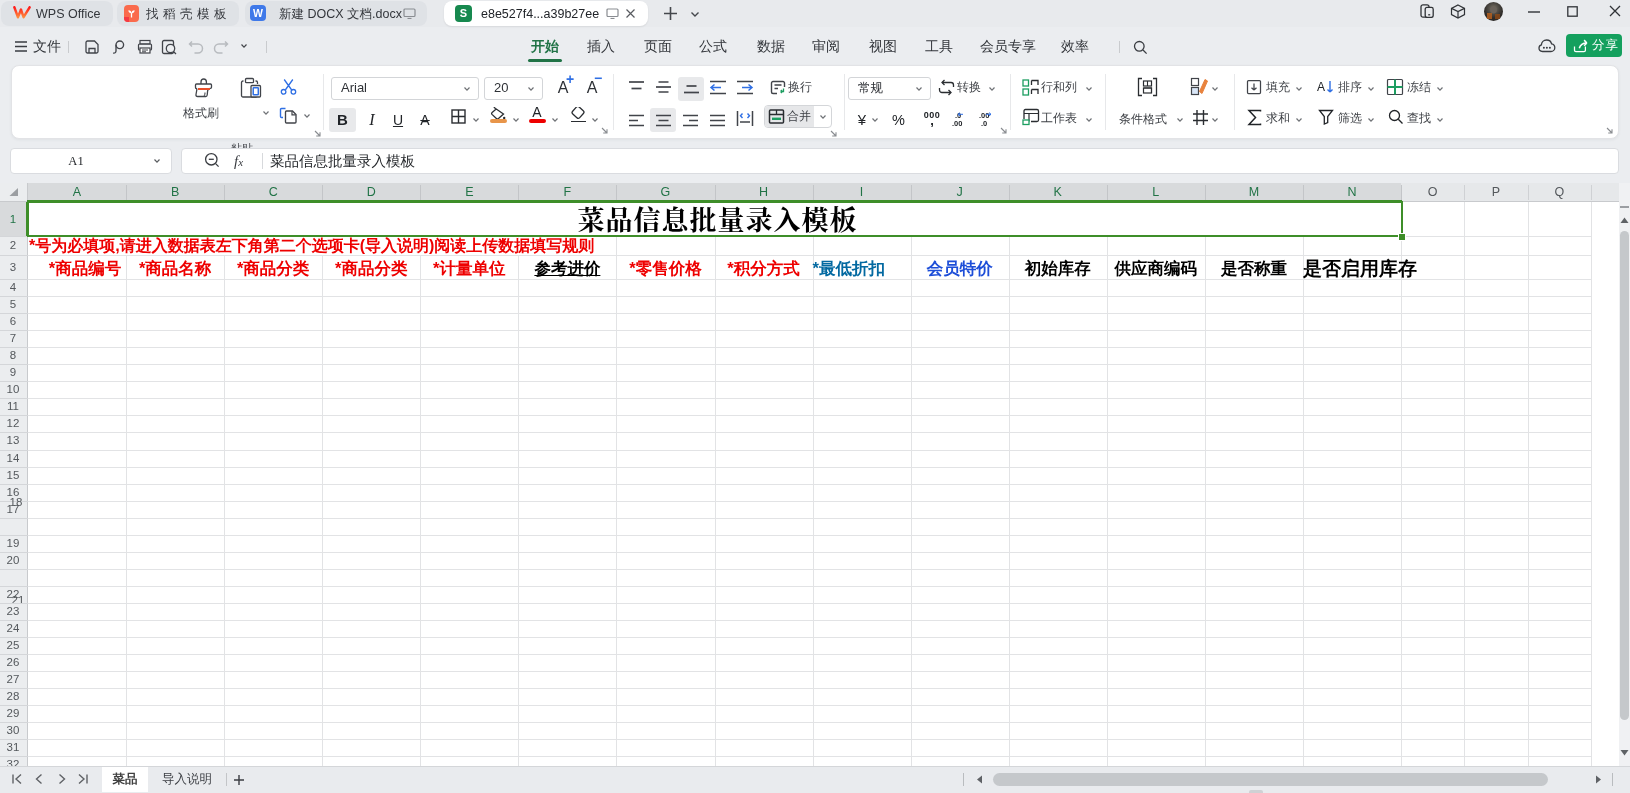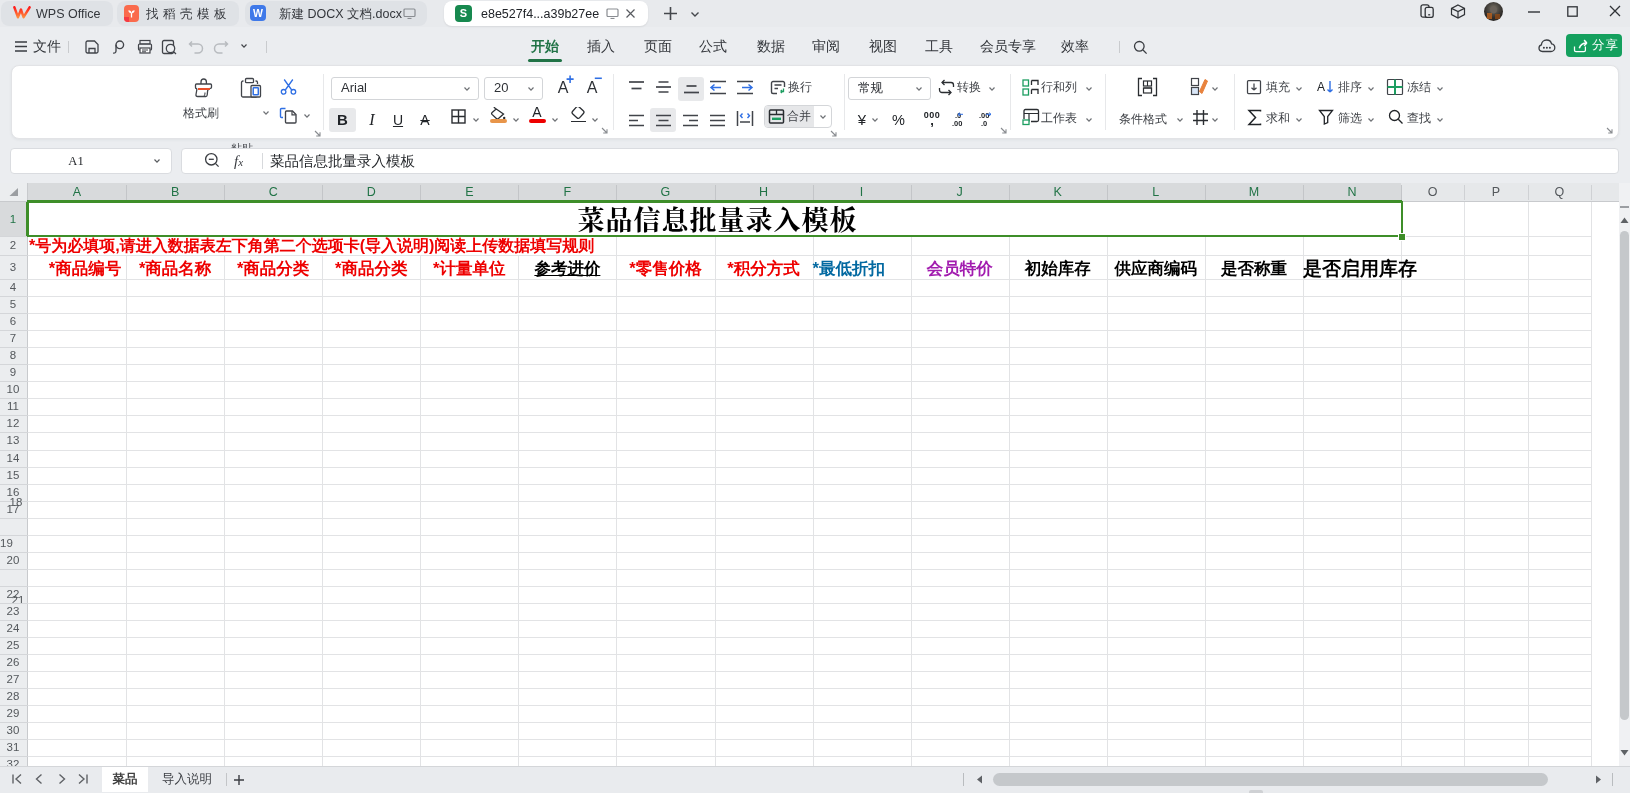--- a/index.html
+++ b/index.html
@@ -510,21 +510,21 @@
 <div style="position:absolute;left:0px;top:449.5px;width:26px;height:17.05px;line-height:17.05px;white-space:nowrap;font-size:11.5px;color:#54585c;text-align:center;">14</div>
 <div class="" style="left:0px;top:449.5px;width:28px;height:1px;background:#d4d6d9;"></div>
 <div style="position:absolute;left:0px;top:466.55px;width:26px;height:17.05px;line-height:17.05px;white-space:nowrap;font-size:11.5px;color:#54585c;text-align:center;">15</div>
 <div class="" style="left:0px;top:466.55px;width:28px;height:1px;background:#d4d6d9;"></div>
 <div style="position:absolute;left:0px;top:483.6px;width:26px;height:17.05px;line-height:17.05px;white-space:nowrap;font-size:11.5px;color:#54585c;text-align:center;">16</div>
 <div class="" style="left:0px;top:483.6px;width:28px;height:1px;background:#d4d6d9;"></div>
 <div style="position:absolute;left:0px;top:500.65px;width:26px;height:17.05px;line-height:17.05px;white-space:nowrap;font-size:11.5px;color:#54585c;text-align:center;">17</div>
 <div class="" style="left:0px;top:500.65px;width:28px;height:1px;background:#d4d6d9;"></div>
 <div style="position:absolute;left:0px;top:494px;width:32px;height:17.05px;line-height:17.05px;white-space:nowrap;font-size:11.5px;color:#54585c;text-align:center;">18</div>
 <div class="" style="left:0px;top:517.7px;width:28px;height:1px;background:#d4d6d9;"></div>
-<div style="position:absolute;left:0px;top:534.75px;width:26px;height:17.05px;line-height:17.05px;white-space:nowrap;font-size:11.5px;color:#54585c;text-align:left;">19</div>
+<div style="position:absolute;left:0px;top:534.75px;width:26px;height:17.05px;line-height:17.05px;white-space:nowrap;font-size:11.5px;color:#54585c;text-align:center;">19</div>
 <div class="" style="left:0px;top:534.75px;width:28px;height:1px;background:#d4d6d9;"></div>
 <div style="position:absolute;left:0px;top:551.8px;width:26px;height:17.05px;line-height:17.05px;white-space:nowrap;font-size:11.5px;color:#54585c;text-align:center;">20</div>
 <div class="" style="left:0px;top:551.8px;width:28px;height:1px;background:#d4d6d9;"></div>
 <div style="position:absolute;left:0px;top:592px;width:36px;height:17.05px;line-height:17.05px;white-space:nowrap;font-size:11.5px;color:#54585c;text-align:center;">21</div>
 <div class="" style="left:0px;top:568.85px;width:28px;height:1px;background:#d4d6d9;"></div>
 <div style="position:absolute;left:0px;top:585.9px;width:26px;height:17.05px;line-height:17.05px;white-space:nowrap;font-size:11.5px;color:#54585c;text-align:center;">22</div>
 <div class="" style="left:0px;top:585.9px;width:28px;height:1px;background:#d4d6d9;"></div>
 <div style="position:absolute;left:0px;top:602.95px;width:26px;height:17.05px;line-height:17.05px;white-space:nowrap;font-size:11.5px;color:#54585c;text-align:center;">23</div>
 <div class="" style="left:0px;top:602.95px;width:28px;height:1px;background:#d4d6d9;"></div>
 <div style="position:absolute;left:0px;top:620px;width:26px;height:17.05px;line-height:17.05px;white-space:nowrap;font-size:11.5px;color:#54585c;text-align:center;">24</div>
@@ -598,21 +598,21 @@
 <div style="position:absolute;left:29px;top:236.5px;width:900px;height:18px;line-height:18px;white-space:nowrap;font-size:16px;font-weight:bold;color:#ee0000;white-space:nowrap;">*号为必填项,请进入数据表左下角第二个选项卡(导入说明)阅读上传数据填写规则</div>
 <div style="position:absolute;left:36px;top:258px;width:98.07px;height:21px;line-height:21px;white-space:nowrap;font-size:16.5px;font-weight:bold;color:#ee0000;text-align:center;white-space:nowrap;">*商品编号</div>
 <div style="position:absolute;left:126.07px;top:258px;width:98.07px;height:21px;line-height:21px;white-space:nowrap;font-size:16.5px;font-weight:bold;color:#ee0000;text-align:center;white-space:nowrap;">*商品名称</div>
 <div style="position:absolute;left:224.14px;top:258px;width:98.07px;height:21px;line-height:21px;white-space:nowrap;font-size:16.5px;font-weight:bold;color:#ee0000;text-align:center;white-space:nowrap;">*商品分类</div>
 <div style="position:absolute;left:322.21px;top:258px;width:98.07px;height:21px;line-height:21px;white-space:nowrap;font-size:16.5px;font-weight:bold;color:#ee0000;text-align:center;white-space:nowrap;">*商品分类</div>
 <div style="position:absolute;left:420.29px;top:258px;width:98.07px;height:21px;line-height:21px;white-space:nowrap;font-size:16.5px;font-weight:bold;color:#ee0000;text-align:center;white-space:nowrap;">*计量单位</div>
 <div style="position:absolute;left:518.36px;top:258px;width:98.07px;height:21px;line-height:21px;white-space:nowrap;font-size:16.5px;font-weight:bold;color:#000;text-align:center;white-space:nowrap;text-decoration:underline;">参考进价</div>
 <div style="position:absolute;left:616.43px;top:258px;width:98.07px;height:21px;line-height:21px;white-space:nowrap;font-size:16.5px;font-weight:bold;color:#ee0000;text-align:center;white-space:nowrap;">*零售价格</div>
 <div style="position:absolute;left:714.5px;top:258px;width:98.07px;height:21px;line-height:21px;white-space:nowrap;font-size:16.5px;font-weight:bold;color:#ee0000;text-align:center;white-space:nowrap;">*积分方式</div>
 <div style="position:absolute;left:812.57px;top:258px;width:98.07px;height:21px;line-height:21px;white-space:nowrap;font-size:16.5px;font-weight:bold;color:#0369a1;text-align:left;white-space:nowrap;">*最低折扣</div>
-<div style="position:absolute;left:910.64px;top:258px;width:98.07px;height:21px;line-height:21px;white-space:nowrap;font-size:16.5px;font-weight:bold;color:#a21caf;text-align:center;white-space:nowrap;">会员特价</div>
+<div style="position:absolute;left:910.64px;top:258px;width:98.07px;height:21px;line-height:21px;white-space:nowrap;font-size:16.5px;font-weight:bold;color:#1d4ed8;text-align:center;white-space:nowrap;">会员特价</div>
 <div style="position:absolute;left:1008.71px;top:258px;width:98.07px;height:21px;line-height:21px;white-space:nowrap;font-size:16.5px;font-weight:bold;color:#000;text-align:center;white-space:nowrap;">初始库存</div>
 <div style="position:absolute;left:1106.79px;top:258px;width:98.07px;height:21px;line-height:21px;white-space:nowrap;font-size:16.5px;font-weight:bold;color:#000;text-align:center;white-space:nowrap;">供应商编码</div>
 <div style="position:absolute;left:1204.86px;top:258px;width:98.07px;height:21px;line-height:21px;white-space:nowrap;font-size:16.5px;font-weight:bold;color:#000;text-align:center;white-space:nowrap;">是否称重</div>
 <div style="position:absolute;left:1302.93px;top:258px;width:98.07px;height:21px;line-height:21px;white-space:nowrap;font-size:19px;font-weight:bold;color:#000;text-align:center;white-space:nowrap;">是否启用库存</div>
 <div style="position:absolute;left:31px;top:206.5px;width:1373px;height:29px;line-height:29px;white-space:nowrap;font-family:'Liberation Serif','Noto Serif CJK SC',serif;font-size:27px;font-weight:bold;color:#000;text-align:center;letter-spacing:1px;">菜品信息批量录入模板</div>
 <div class="" style="left:26.5px;top:200.5px;width:1376px;height:36px;border:2.5px solid #3e8e29;background:transparent;"></div>
 <div class="" style="left:1397.5px;top:232.5px;width:8px;height:8px;background:#3e8e29;border:1.5px solid #fff;"></div>
 <div class="" style="left:1619px;top:183px;width:11px;height:583px;background:#f0f1f3;"></div>
 <div class="" style="left:1620px;top:206px;width:9px;height:2px;background:#9b9ea2;"></div>
 <svg style="position:absolute;left:1620px;top:216px" width="9" height="9" viewBox="0 0 9 9" fill="none">

